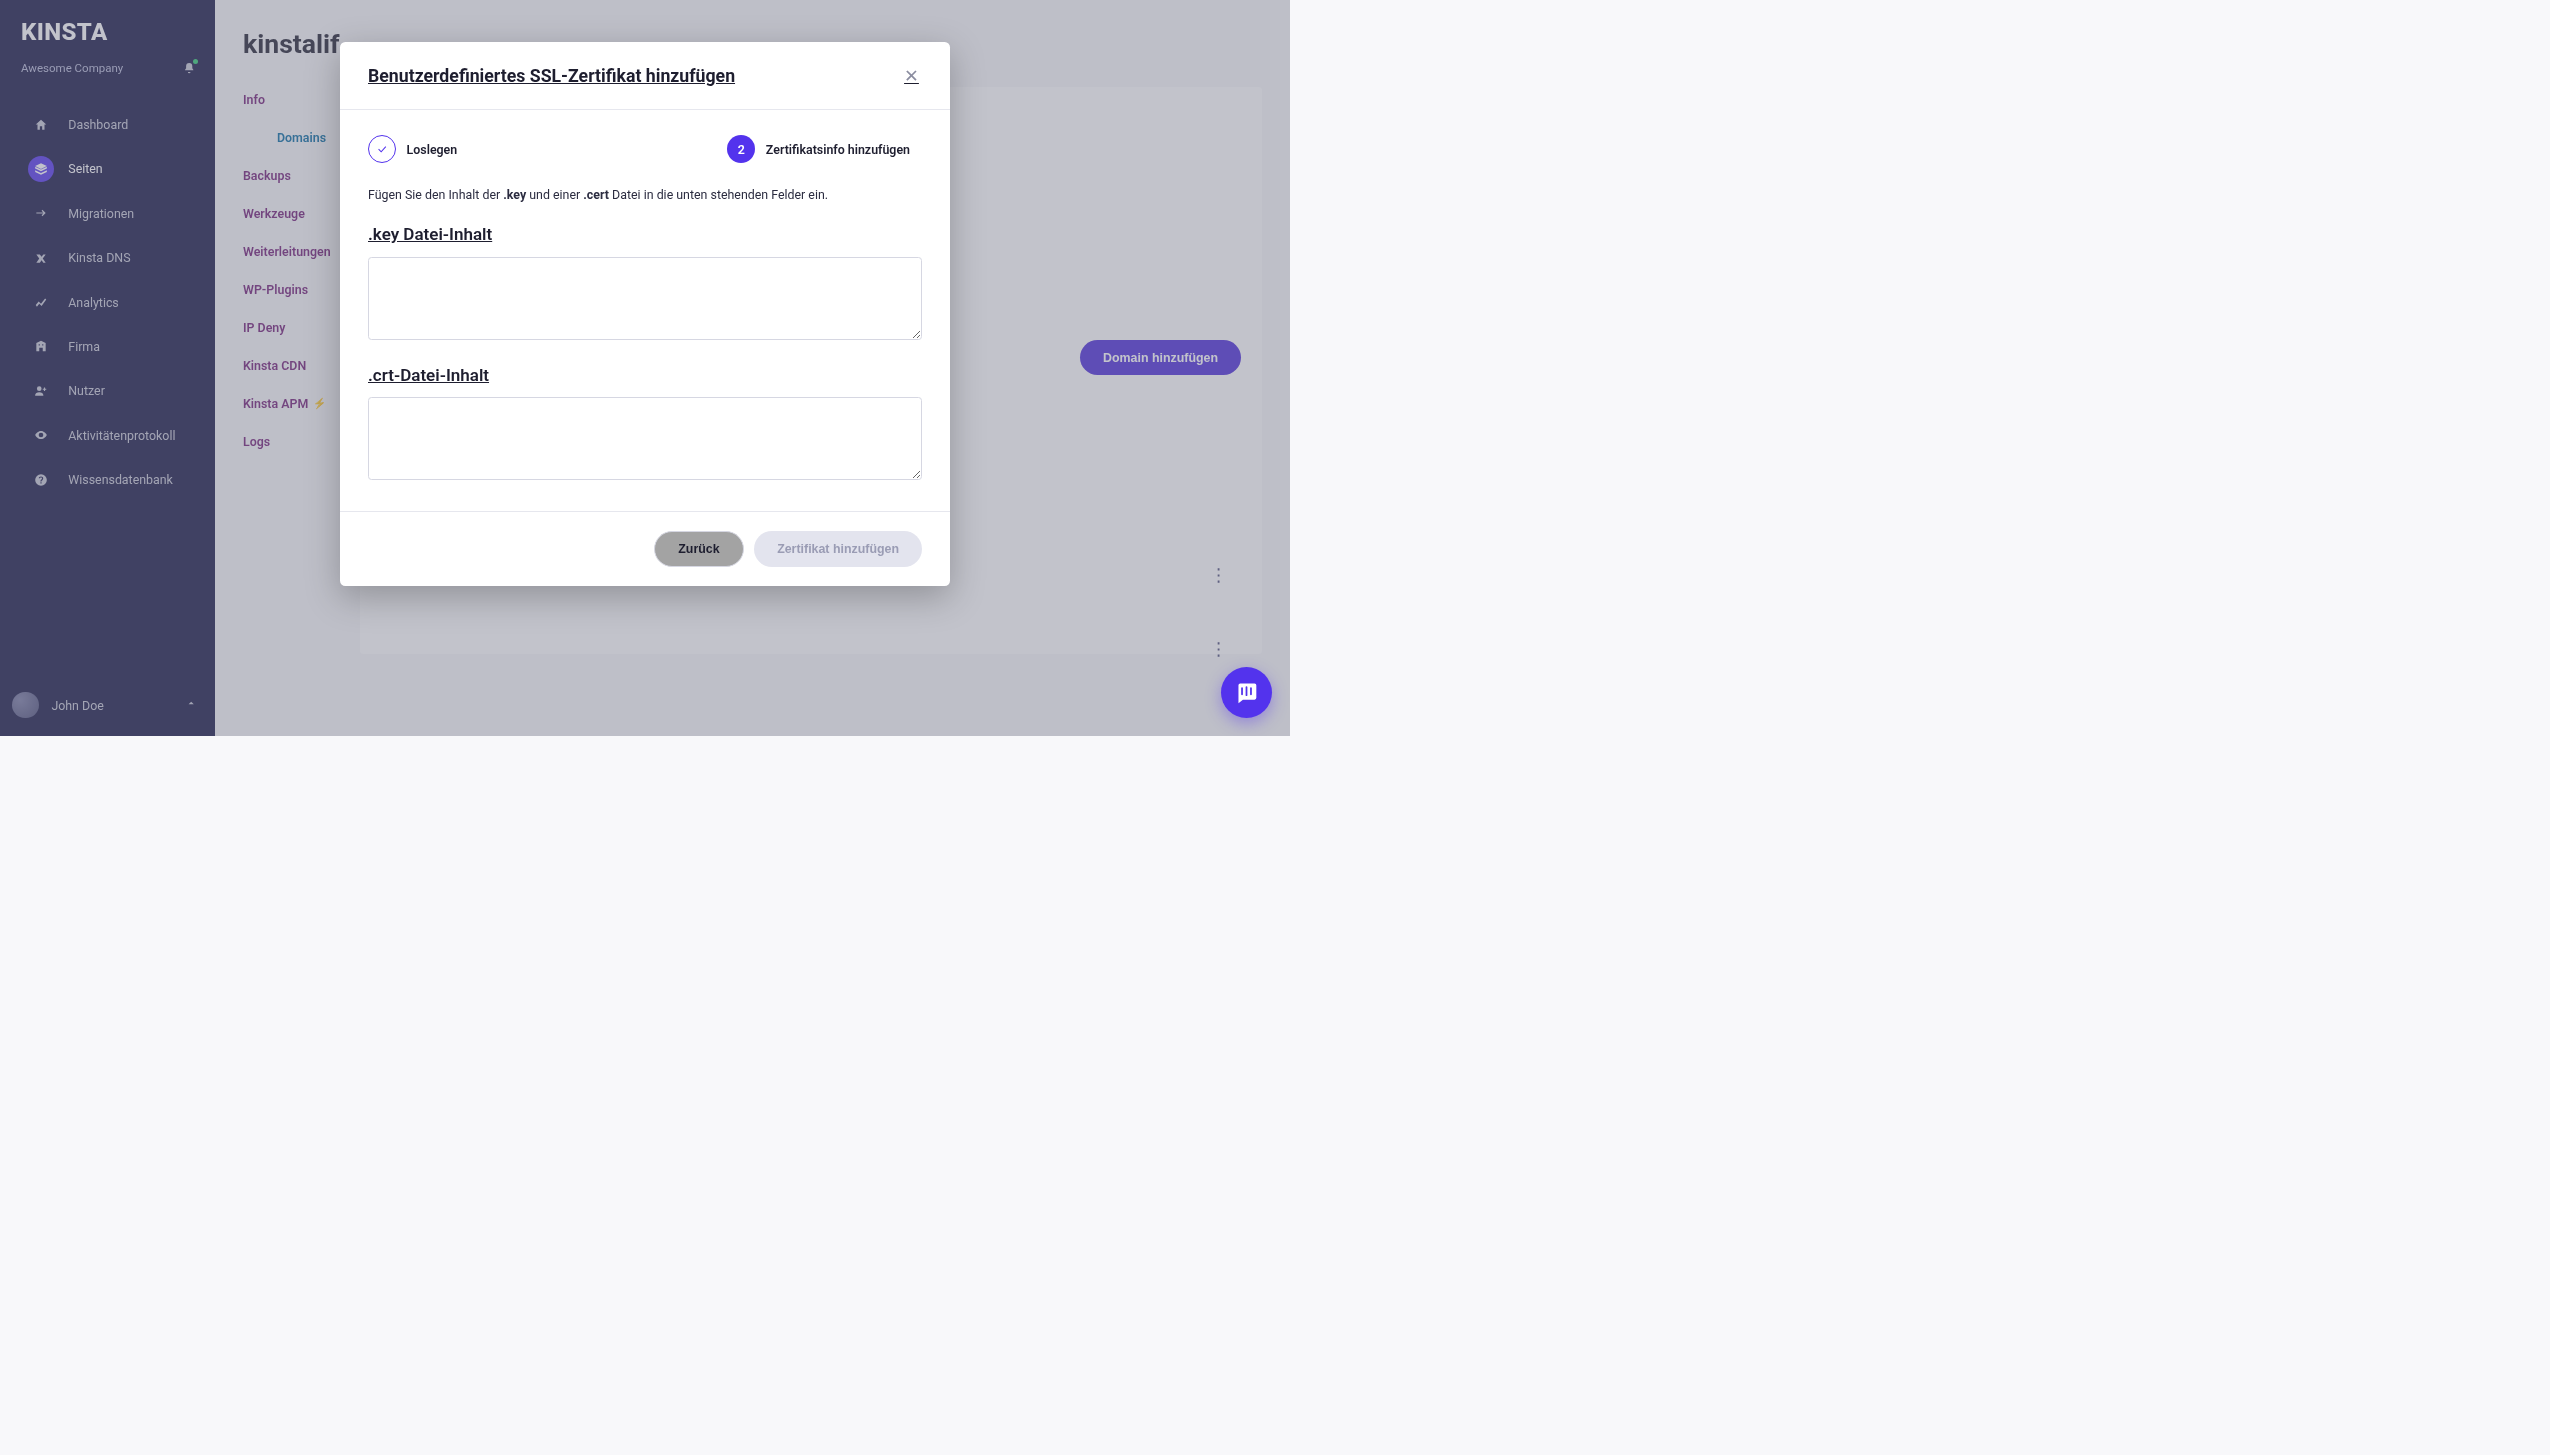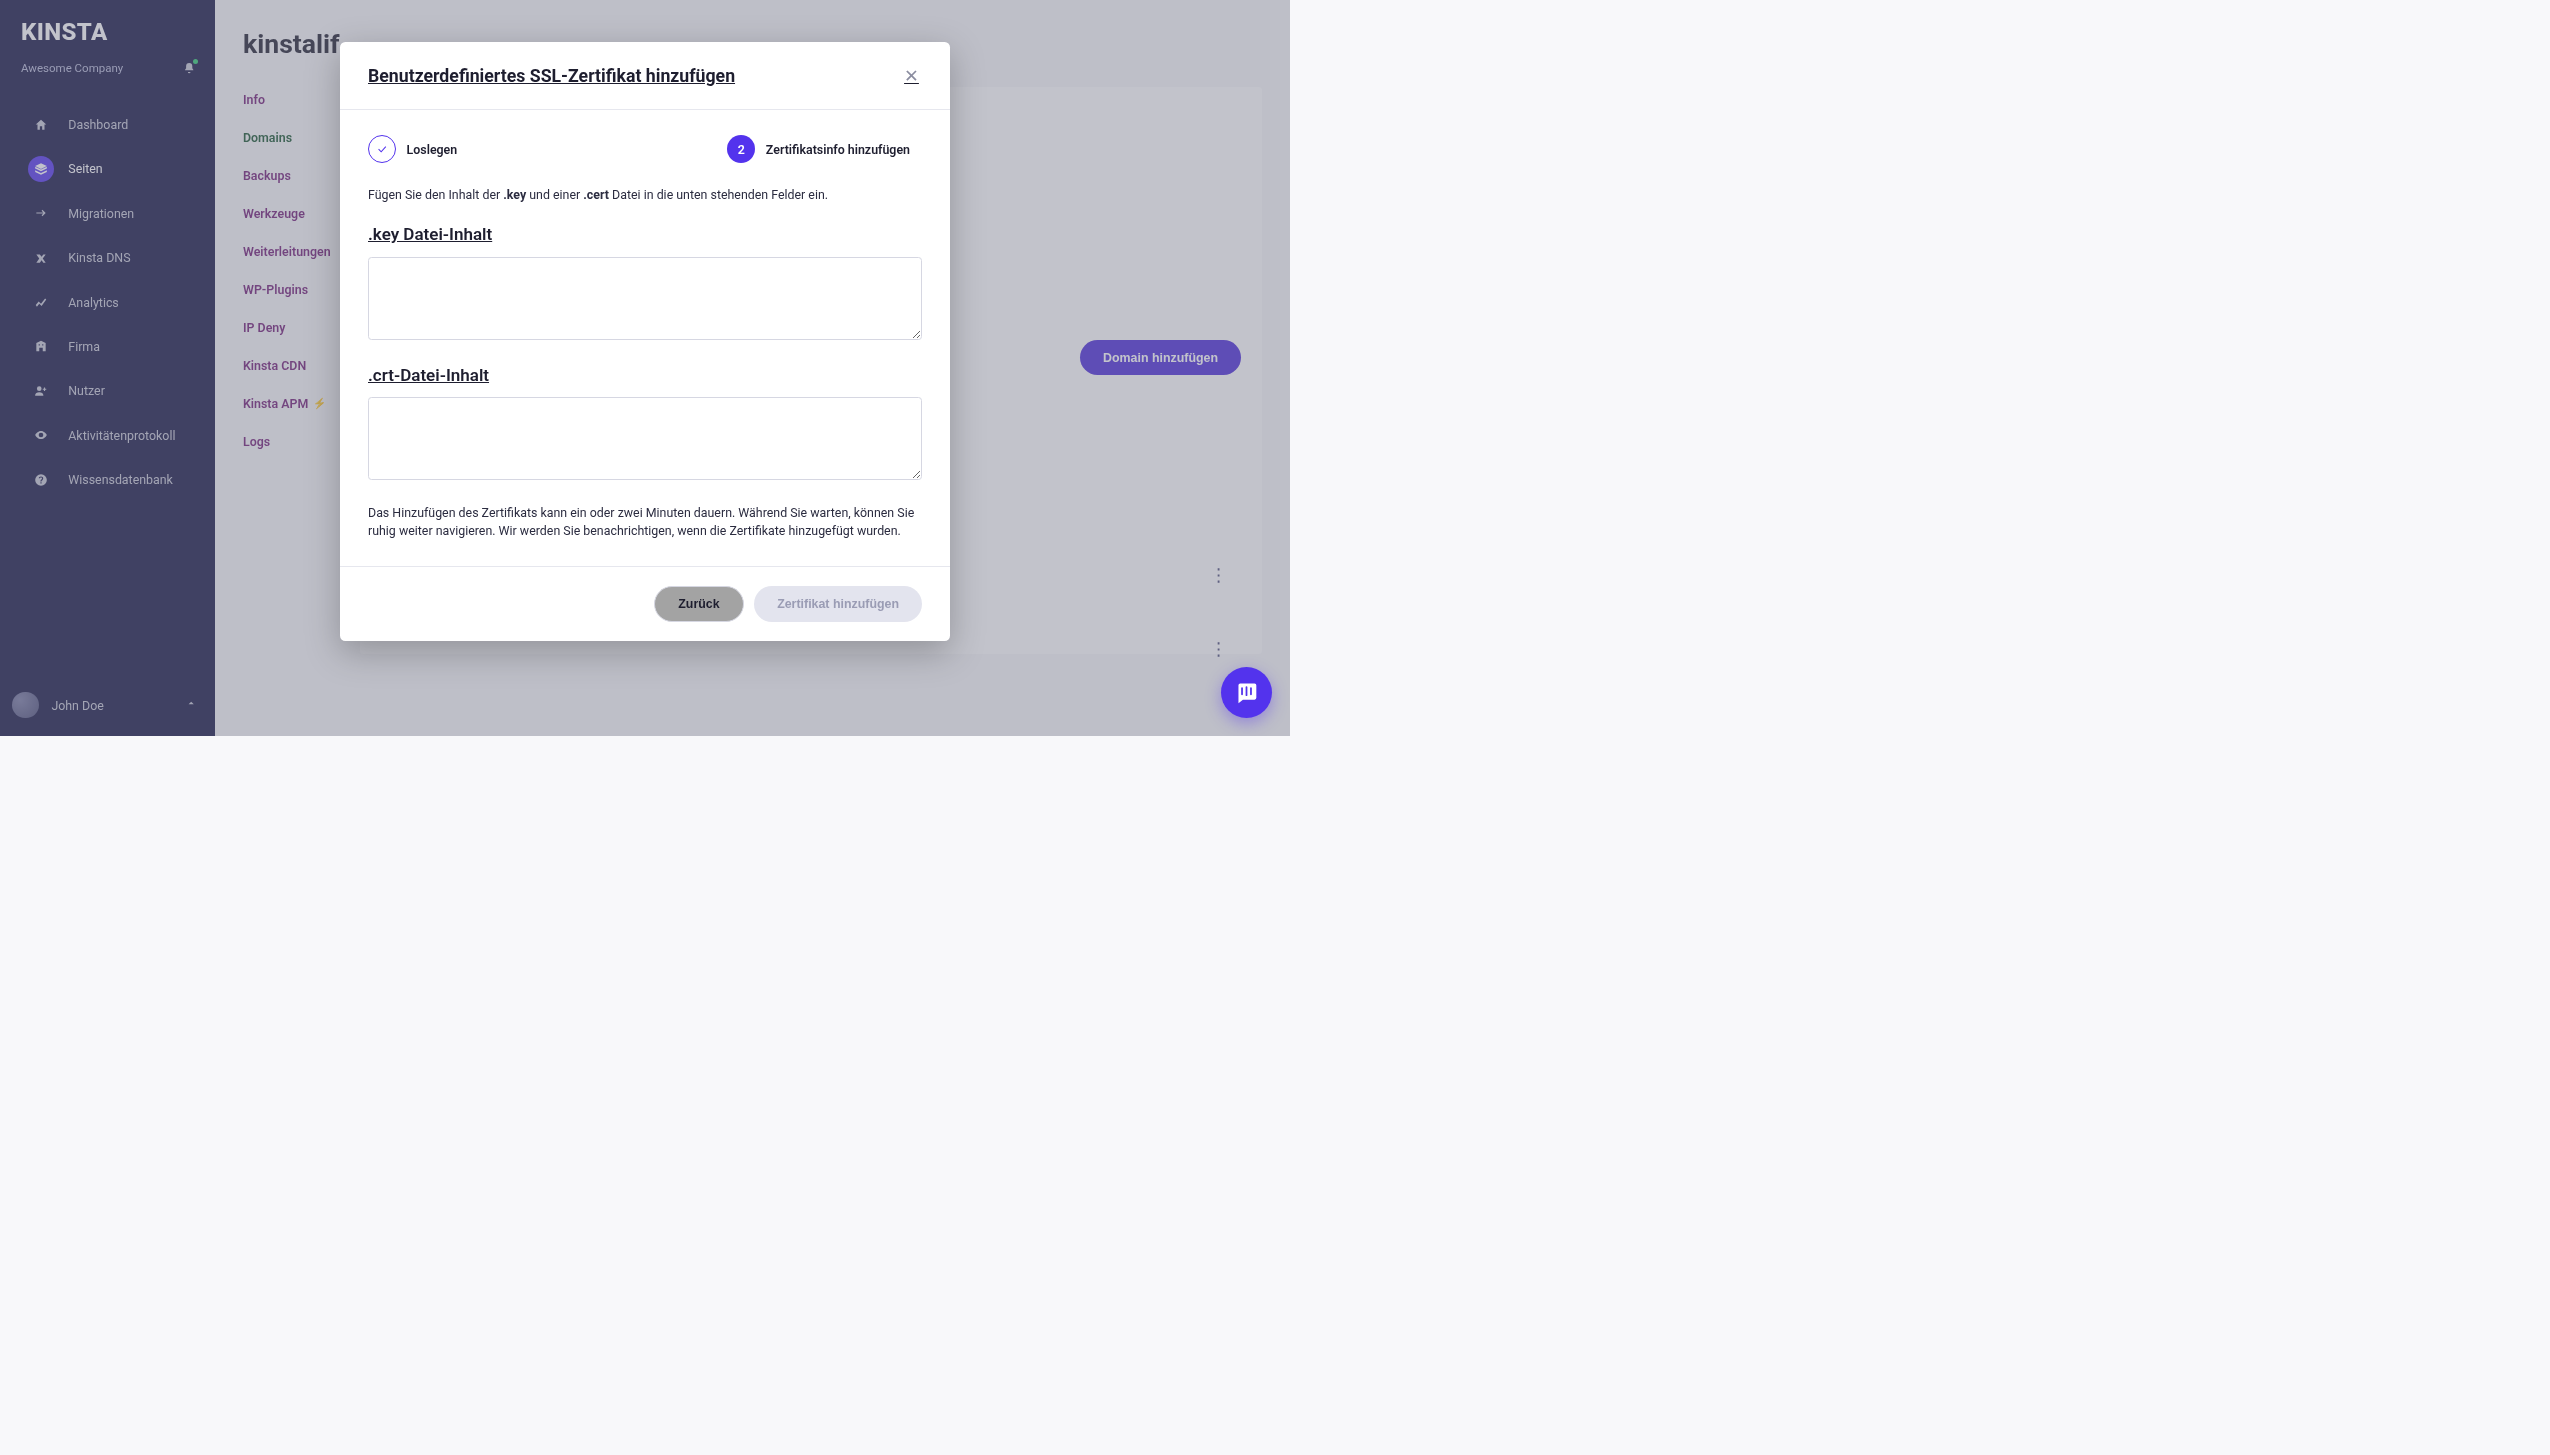--- a/index.html
+++ b/index.html
@@ -113,21 +113,21 @@
     gap: 23px;
     padding-top: 5.3px;
   }
   .subnav-item {
     font-size: 12.4px;
     font-weight: 600;
     color: #701a75;
     cursor: pointer;
     display: flex; align-items: center; gap: 5.3px;
   }
-  .subnav-item.active { color: #14532d; }
+  .subnav-item.active { color: #0369a1; justify-content: center; }
   .apm-bolt { font-size: 10.6px; }
 
   .panel {
     flex: 1;
     background: #ffffff;
     border-radius: 3.5px;
     min-height: 567px;
     position: relative;
   }
   .add-domain-btn {
@@ -450,21 +450,20 @@
       <div>
         <div class="field-label">.key Datei-Inhalt</div>
         <textarea class="cert-input" style="margin-top: 8.9px;"></textarea>
       </div>
 
       <div>
         <div class="field-label">.crt-Datei-Inhalt</div>
         <textarea class="cert-input" style="margin-top: 8.9px;"></textarea>
       </div>
 
-      <p>Das Hinzufügen des Zertifikats kann ein oder zwei Minuten dauern. Während Sie warten, können Sie ruhig weiter navigieren. Wir werden Sie benachrichtigen, wenn die Zertifikate hinzugefügt wurden.</p>
     </div>
 
     <div class="modal-footer">
       <button class="btn-secondary">Zurück</button>
       <button class="btn-primary-disabled" disabled="">Zertifikat hinzufügen</button>
     </div>
   </div>
 </div>
 
 <div class="intercom">

